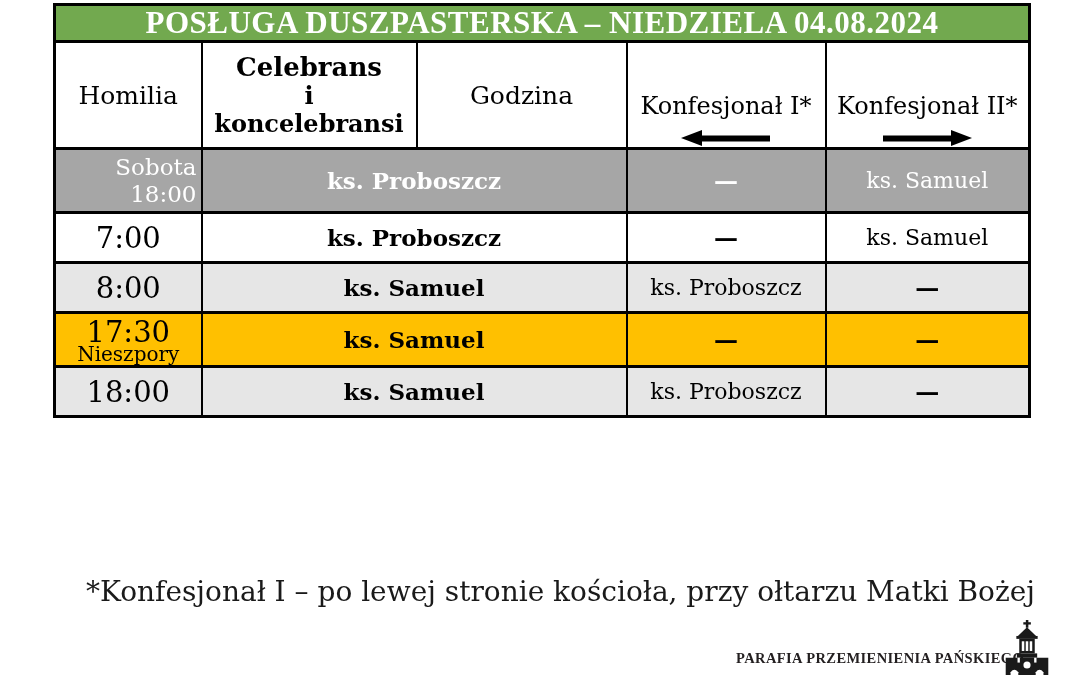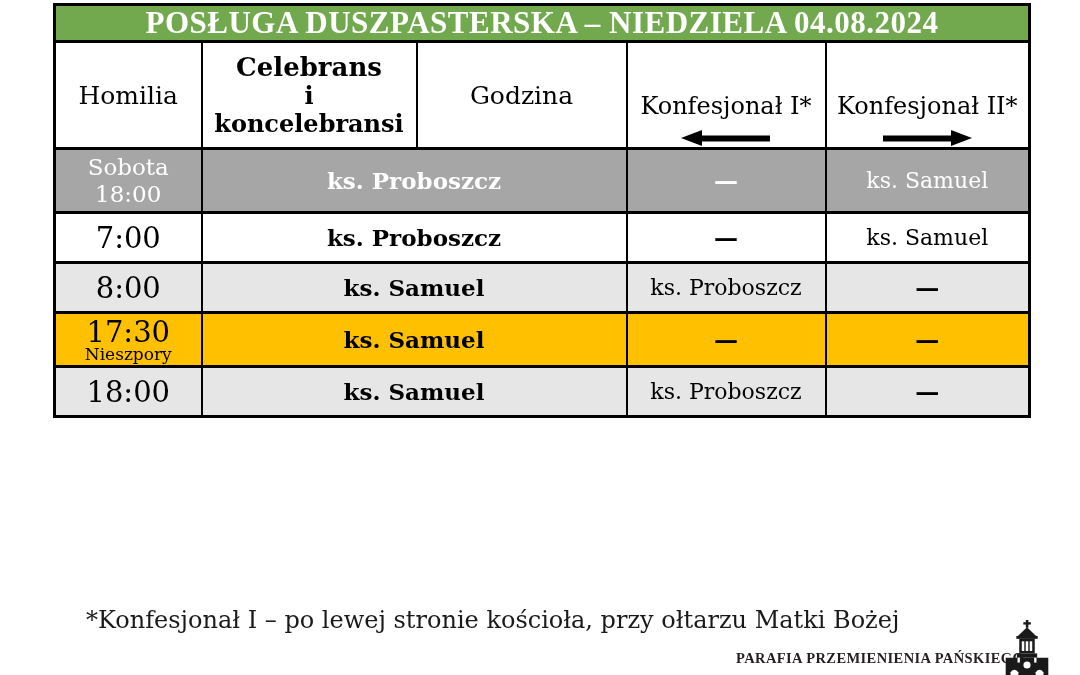--- a/index.html
+++ b/index.html
@@ -29,30 +29,30 @@
   .h-konf .k-label{font-size:24px;line-height:30px;margin-top:48px;}
   .h-konf svg{display:block;margin:8px auto 0 auto;}
   
   tr.row{height:50px;}
   tr.r-sat{height:64px;background:var(--saturday-gray,#A6A6A6);color:#fff;}
   tr.r-gray{background:var(--alt-row-gray,#E6E6E6);padding-left:44px;}
   tr.r-white{background:#ffffff;}
   tr.r-vespers{height:54px;background:var(--vespers-orange,#FFC000);}
   td.time{font-size:29px;}
   .t-main{display:block;line-height:32px;}
-  .t-sub{display:block;font-size:17px;line-height:18px;margin-top:-2px;}
-  tr.r-sat td.time{font-size:23px;}
+  .t-sub{display:block;font-size:20px;line-height:18px;margin-top:-2px;}
+  tr.r-sat td.time{font-size:23px;text-align:right;}
   tr.r-sat .t-main{line-height:27px;}
   tr.r-sat .t-sub{font-size:23px;line-height:27px;margin-top:0;}
   tr.r-vespers .t-main{line-height:30px;}
   td.celebrant{font-weight:700;font-size:23px;}
   td.konf{font-size:22px;font-weight:400;}
   td.konf.dash{font-weight:700;font-size:24px;}
   
-  .footnotes{position:absolute;left:86px;top:603px;font-size:24px;line-height:35px;color:#1a1a1a;}
+  .footnotes{position:absolute;left:86px;top:574px;font-size:28px;line-height:35px;color:#1a1a1a;}
   
   .footer-parish{
     position:absolute;left:736px;top:650px;
     font-family:"Liberation Serif","DejaVu Serif",serif;
     font-weight:700;font-size:14.5px;letter-spacing:.4px;color:#231f20;
     white-space:nowrap;
   }
   .church-logo{position:absolute;left:1004px;top:620px;width:46px;height:60px;}
 </style>
 </head>

